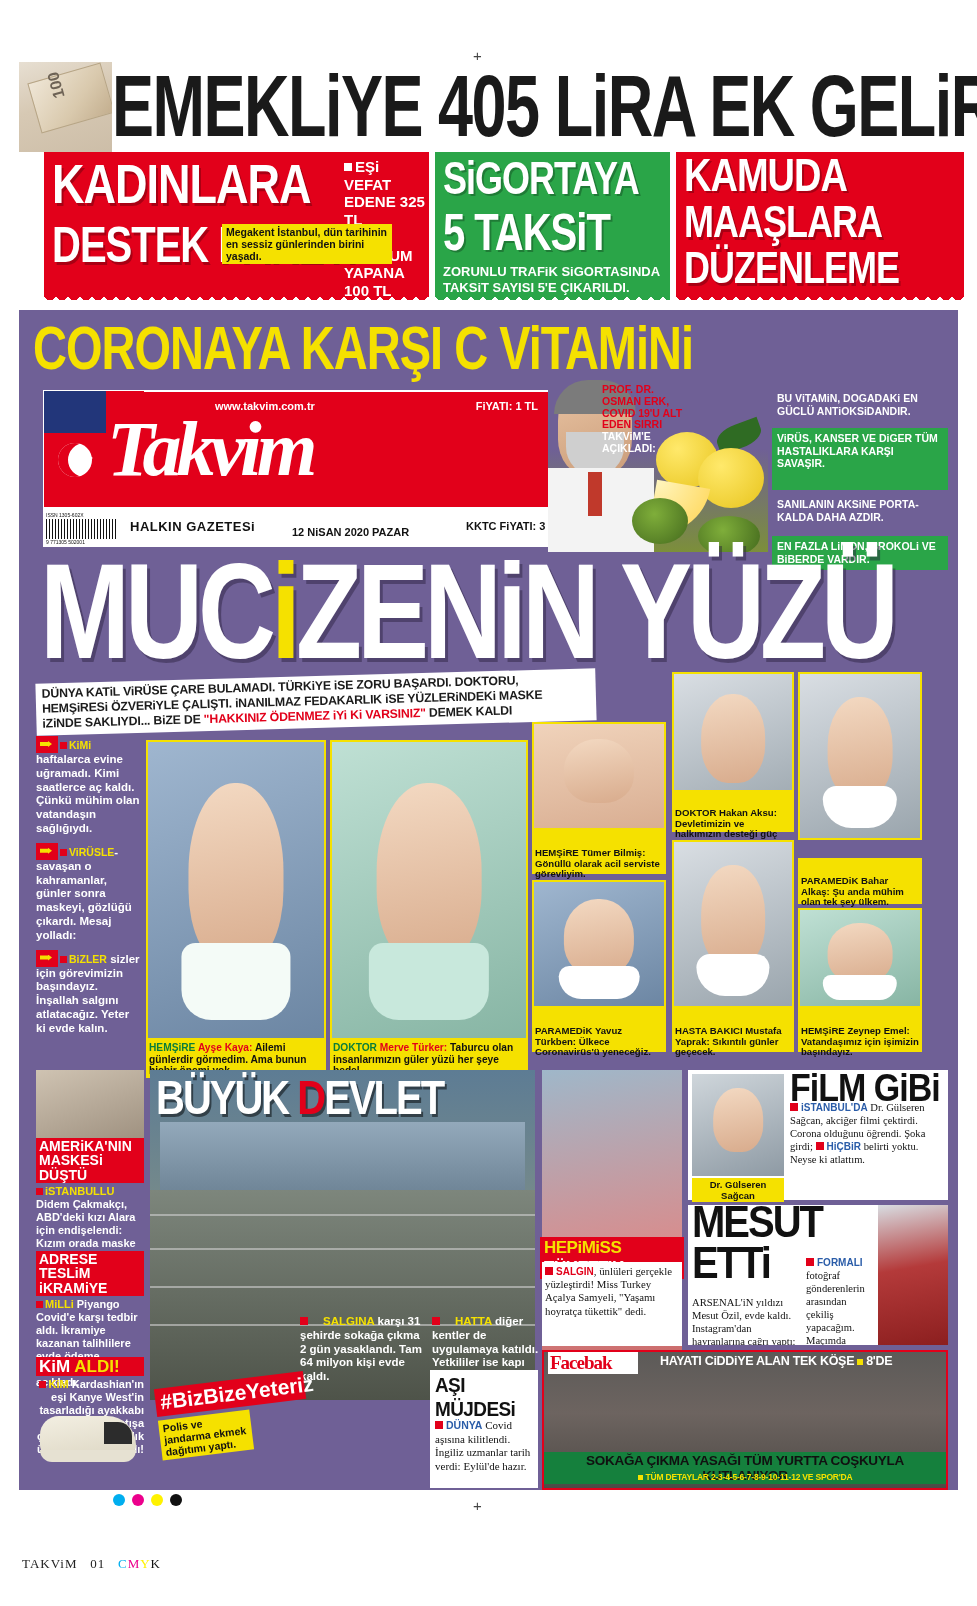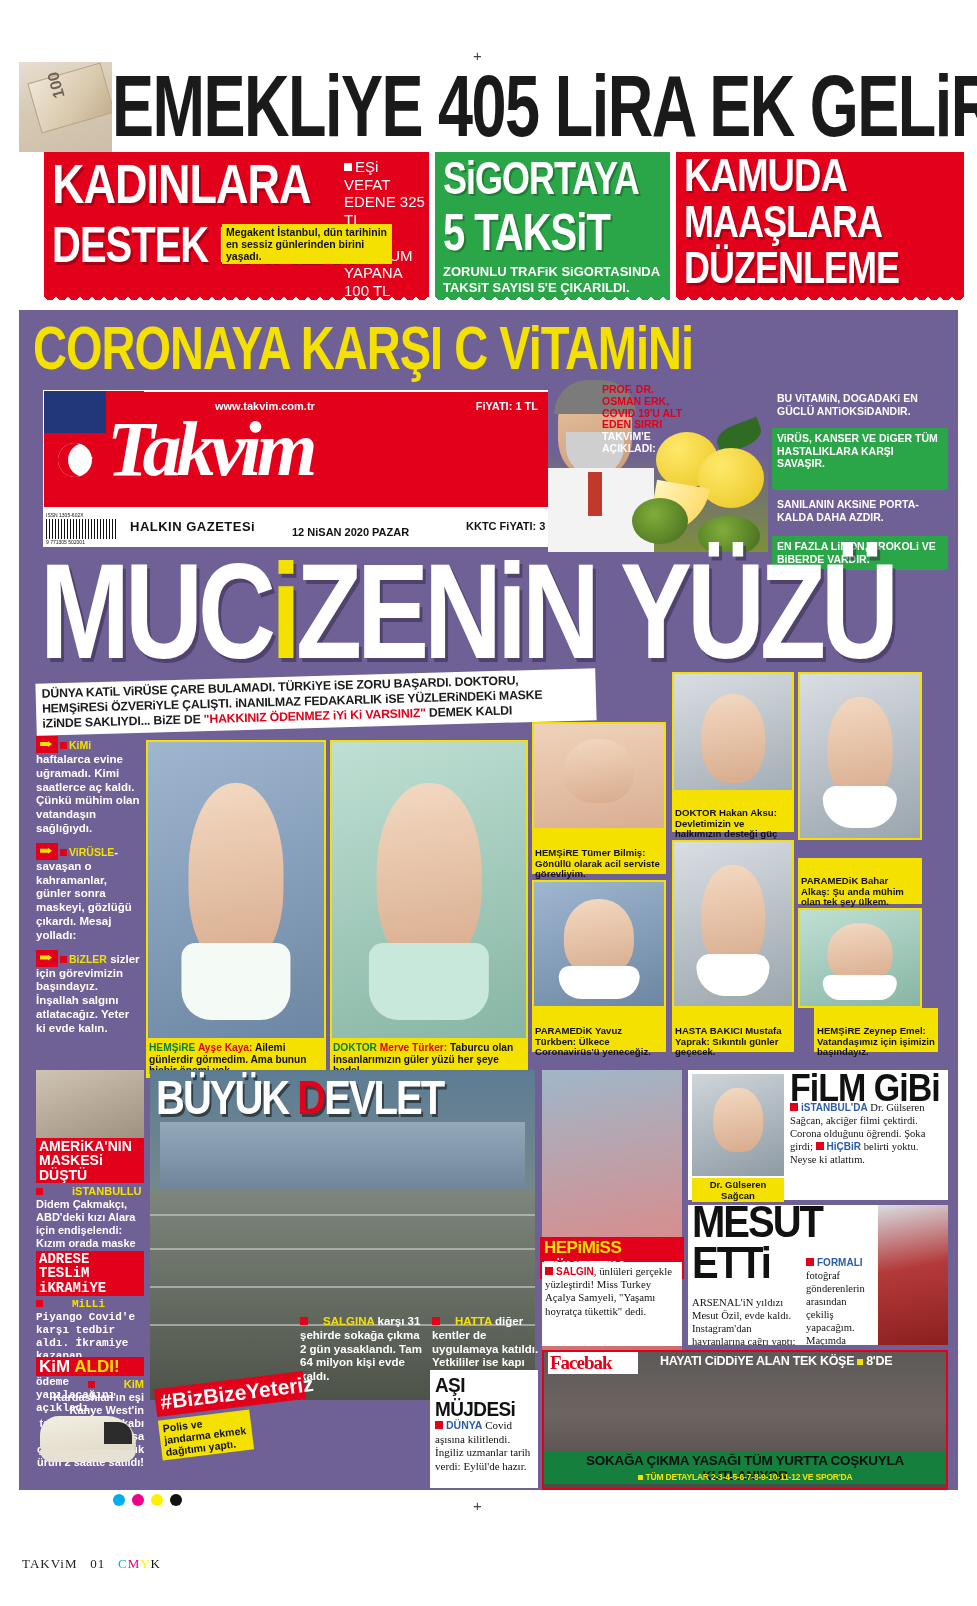--- a/index.html
+++ b/index.html
@@ -26,21 +26,21 @@
   .nbox{position:absolute;top:0;height:148px;overflow:hidden;margin-left:6px;}
   .nbox .zig2{position:absolute;left:0;bottom:0;width:100%;height:10px;
         background-image:linear-gradient(45deg,#fff 25%,transparent 25%),linear-gradient(-45deg,#fff 25%,transparent 25%);
         background-size:12px 12px;}
   .box1{left:0px;width:385px;background:#e2001a;}
   .box2{left:391px;width:235px;background:#2aa548;}
   .box3{left:632px;width:288px;background:#e2001a;}
   .bigw{color:#fff;font-weight:bold;letter-spacing:-1px;line-height:0.93;text-shadow:2px 2px 0 rgba(0,0,0,.25);}
   .b1l1{position:absolute;left:8px;top:6px;font-size:45px;transform:scaleY(1.25);transform-origin:left top;}
   .b1l2{position:absolute;left:8px;top:70px;font-size:40px;transform:scaleY(1.25);transform-origin:left top;}
-  .b1side{position:absolute;left:300px;top:6px;width:82px;color:#fff;font-weight:normal;font-size:15px;line-height:1.18;}
+  .b1side{position:absolute;left:300px;top:6px;width:82px;color:#fff;font-weight:bold;font-size:15px;line-height:1.18;}
   .sq{display:inline-block;width:8px;height:8px;background:#fff;margin-right:3px;vertical-align:1px;}
   .b2l1{position:absolute;left:8px;top:4px;font-size:36px;transform:scaleY(1.3);transform-origin:left top;}
   .b2l2{position:absolute;left:8px;top:56px;font-size:40px;transform:scaleY(1.3);transform-origin:left top;}
   .b2sub{position:absolute;left:8px;top:112px;width:224px;color:#fff;font-weight:bold;font-size:13px;line-height:1.22;}
   .b3l1{position:absolute;left:8px;top:2px;font-size:38px;transform:scaleY(1.22);transform-origin:left top;}
   .b3l2{position:absolute;left:8px;top:50px;font-size:36px;transform:scaleY(1.22);transform-origin:left top;}
   .b3l3{position:absolute;left:8px;top:96px;font-size:36px;transform:scaleY(1.22);transform-origin:left top;}
   .sayfa6{position:absolute;right:19px;top:293px;font-size:9px;font-weight:bold;color:#111;}
   .sayfa6 i{display:inline-block;width:6px;height:6px;background:#e2001a;font-style:normal;margin-right:3px;}
 
@@ -141,21 +141,21 @@
   .face{position:absolute;left:50%;top:14%;width:54%;height:62%;transform:translateX(-50%);
         border-radius:48% 48% 42% 42%;background:linear-gradient(170deg,#f3d9c2,#d8ab8c);}
   .mask{position:absolute;left:50%;bottom:6%;width:62%;height:26%;transform:translateX(-50%);
         border-radius:14px 14px 30px 30px;background:#eef6f1;}
   .cap2{position:absolute;background:#f5e100;padding:18px 3px;box-sizing:border-box;
         font-size:9.6px;font-weight:bold;line-height:1.12;color:#111;}
   .bphoto{position:absolute;left:36px;top:1070px;width:108px;height:78px;background:linear-gradient(160deg,#cfc3b2,#9b8d7c);}
   .redbar{background:#e2001a;color:#fff;font-weight:bold;font-size:14px;line-height:1.02;padding:1px 3px;}
   .redbar .y{color:#f5e100;}
   .btxt{color:#fff;font-size:11px;font-weight:bold;line-height:1.18;margin-top:2px;}
-  .btxt .kwy{color:#f5e100;margin-left:27px;}
+  .btxt .kwy{color:#f5e100;}
 
   .bdevlet{position:absolute;left:150px;top:1070px;width:385px;height:330px;
         background:linear-gradient(180deg,#5d7c94 0%,#7f8f87 55%,#565b52 100%);overflow:hidden;}
   .bdtitle{position:absolute;left:4px;top:4px;font-size:40px;font-weight:bold;color:#fff;
         letter-spacing:-2px;text-shadow:2px 2px 0 rgba(0,0,0,.5);transform:scaleY(1.18);transform-origin:left top;}
   .bdtitle .r{color:#e2001a;}
   .bridge{position:absolute;left:10px;top:52px;width:365px;height:120px;
         background:linear-gradient(180deg,#93a9bb 0%,#6e8496 60%,#5b6e5f 100%);}
   .road{position:absolute;left:0px;top:120px;width:385px;height:210px;
         background:linear-gradient(180deg,#7d867c,#4e5349);}
@@ -403,36 +403,36 @@
   <div class="cap2" style="left:672px;top:1008px;width:122px;height:44px;">
     <span class="role">HASTA BAKICI</span>
     <span class="nm">Mustafa Yaprak:</span>
     <span>Sıkıntılı günler geçecek.</span>
   </div>
 
   <div class="ph medgreen" style="left:798px;top:908px;width:124px;height:100px;">
     <div class="face"></div>
     <div class="mask" style="background:#fff;"></div>
   </div>
-  <div class="cap2" style="left:798px;top:1008px;width:124px;height:44px;margin-left:16px;">
+  <div class="cap2" style="left:798px;top:1008px;width:124px;height:44px;">
     <span class="role">HEMŞiRE</span>
     <span class="nm">Zeynep Emel:</span>
     <span>Vatandaşımız için işimizin başındayız.</span>
   </div>
 
   <div class="bphoto"></div>
   <div style="position:absolute;left:36px;top:1138px;width:108px;">
     <div class="redbar">
       <div>AMERiKA'NIN</div>
       <div>MASKESi DÜŞTÜ</div>
     </div>
     <div class="btxt"><span class="rsq"></span><span class="kwy">iSTANBULLU</span> <span>Didem Çakmakçı, ABD'deki kızı Alara için endişelendi: Kızım orada maske bulamıyor.</span></div>
   </div>
 
-  <div style="position:absolute;left:36px;top:1251px;width:108px;font-family:Liberation Mono, monospace;">
+  <div style="position:absolute;left:36px;top:1251px;width:108px;">
     <div class="redbar">
       <div>ADRESE TESLiM</div>
       <div>iKRAMiYE</div>
     </div>
     <div class="btxt"><span class="rsq"></span><span class="kwy">MiLLi</span> <span>Piyango Covid'e karşı tedbir aldı. İkramiye kazanan talihlilere evde ödeme yapılacağını açıkladı.</span></div>
   </div>
 
   <div style="position:absolute;left:36px;top:1357px;width:108px;">
     <div class="redbar" style="font-size:17px;"><span>KiM</span> <span class="y">ALDI!</span></div>
     <div class="btxt" style="text-align:right;"><span class="rsq"></span><span class="kwy">KiM</span> <span>Kardashian'ın eşi Kanye West'in tasarladığı ayakkabı Türkiye'de satışa çıkarıldı. 1.499 liralık ürün 2 saatte satıldı!</span></div>

